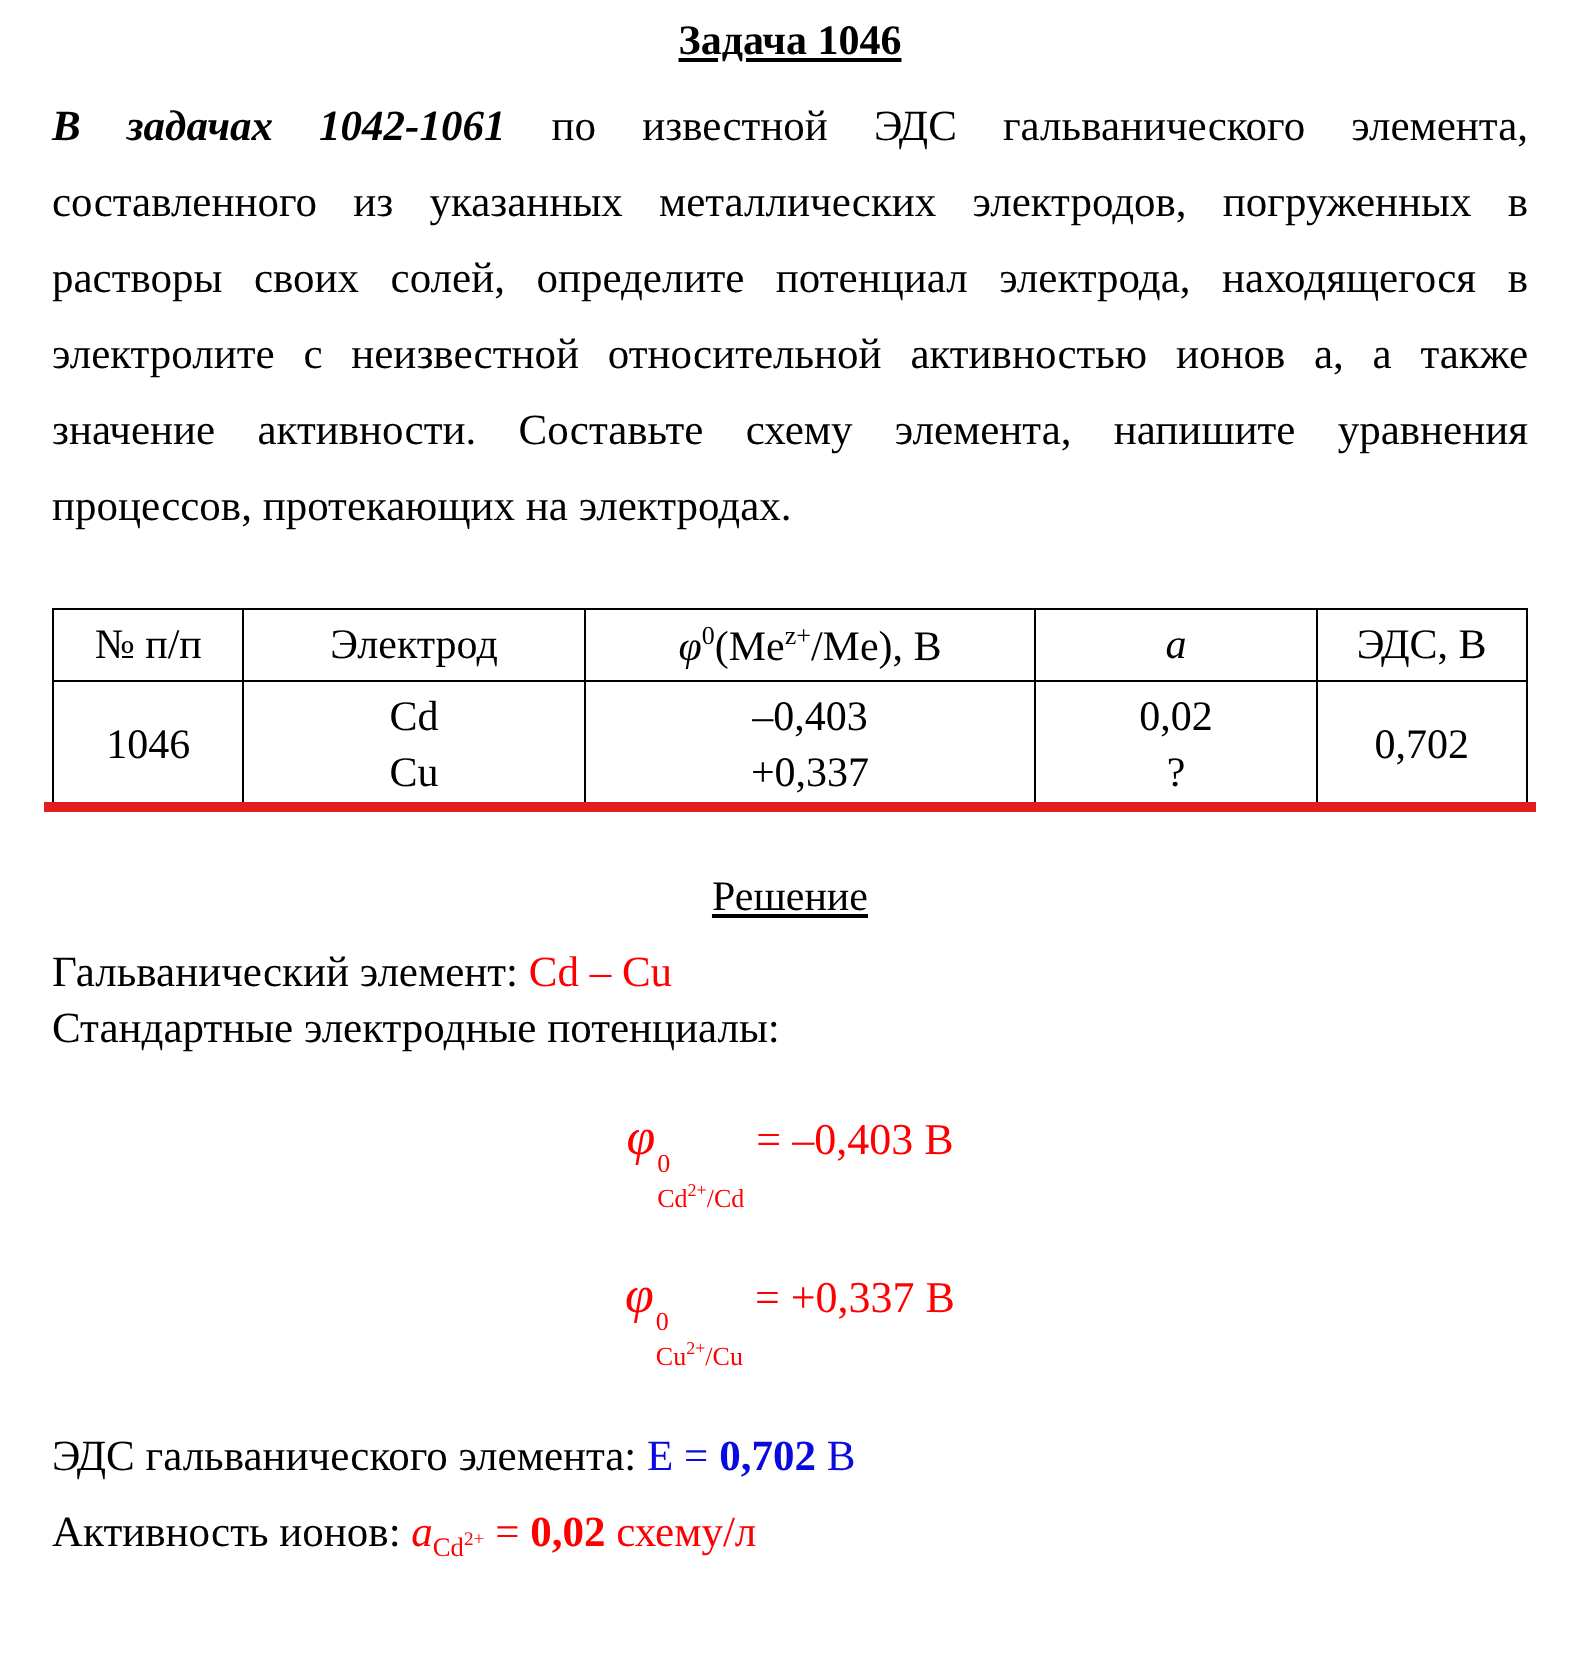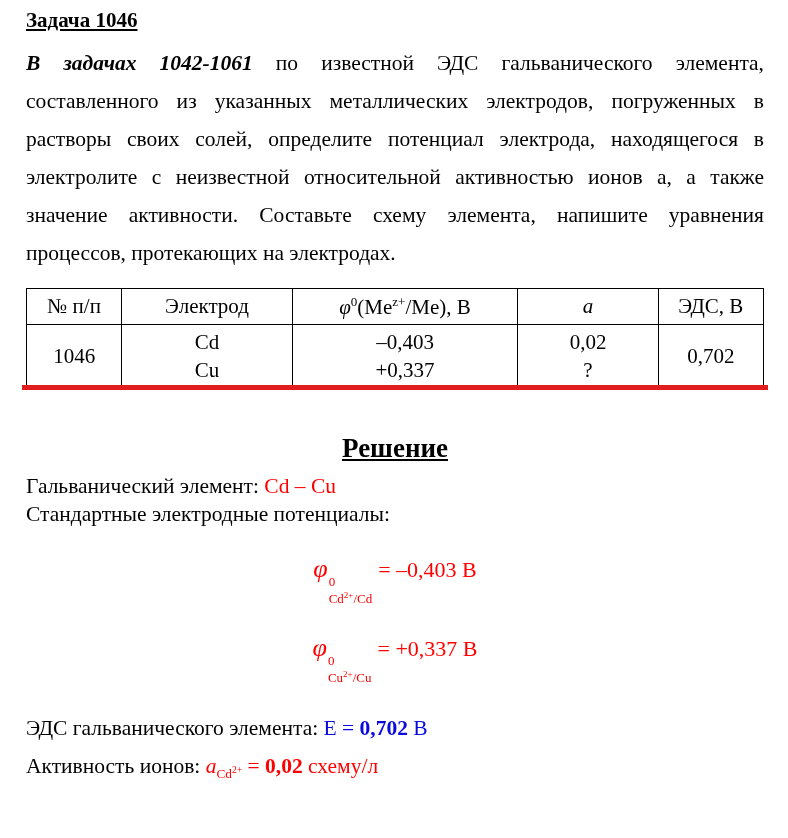--- a/index.html
+++ b/index.html
@@ -5,51 +5,51 @@
   * { margin:0; padding:0; box-sizing:border-box; }
   html,body { background:#ffffff; }
   body {
     width:788px; height:838px; overflow:hidden;
     font-family:"Liberation Serif","DejaVu Serif",serif;
     color:#000;
   }
   .page { padding:6px 24px 0 26px; }
 
   .title {
-    text-align:left; font-weight:bold; font-size:21px; line-height:28px;
+    text-align:center; font-weight:bold; font-size:21px; line-height:28px;
     text-decoration:underline;
   }
 
   .intro {
     margin-top:10px; font-size:21.5px; line-height:38px;
     text-align:justify;
   }
   .intro .b { font-weight:bold;font-style:italic; }
 
   
-  .tbl-wrap { margin-top:16px; position:relative; }
+  .tbl-wrap { margin-top:32px; position:relative; }
   table { border-collapse:collapse; width:100%; table-layout:fixed; }
   th, td {
     border:1.5px solid #000; text-align:center; vertical-align:middle;
     font-size:21px; font-weight:normal; padding:3px 4px;
   }
   th { height:36px; }
   td { line-height:28px; }
   col.c1{width:95px;} col.c2{width:170px;} col.c3{width:225px;} col.c4{width:140px;} col.c5{width:105px;}
   .it { font-style:italic; }
   sup { font-size:0.62em; }
   .red-rule {
     position:relative; z-index:2; height:5px;
     background:var(--rule_red,#e21d1d);
     margin:-3px -4px 0 -4px;
   }
 
   
   .solution-heading {
-    margin-top:44px; text-align:center; font-weight:bold; font-size:27px;
+    margin-top:28px; text-align:center; font-weight:normal; font-size:21px;
     text-decoration:underline; line-height:28px;
   }
   .sline { font-size:21.5px; line-height:28px; }
   .m1 { margin-top:10px; }
   .m2 { }
   .m3 { margin-top:28px; }
   .red  { color:var(--accent_red,#ff0000); }
   .blue { color:var(--accent_blue,#0a0adf); }
   .bold { font-weight:bold; }
 

